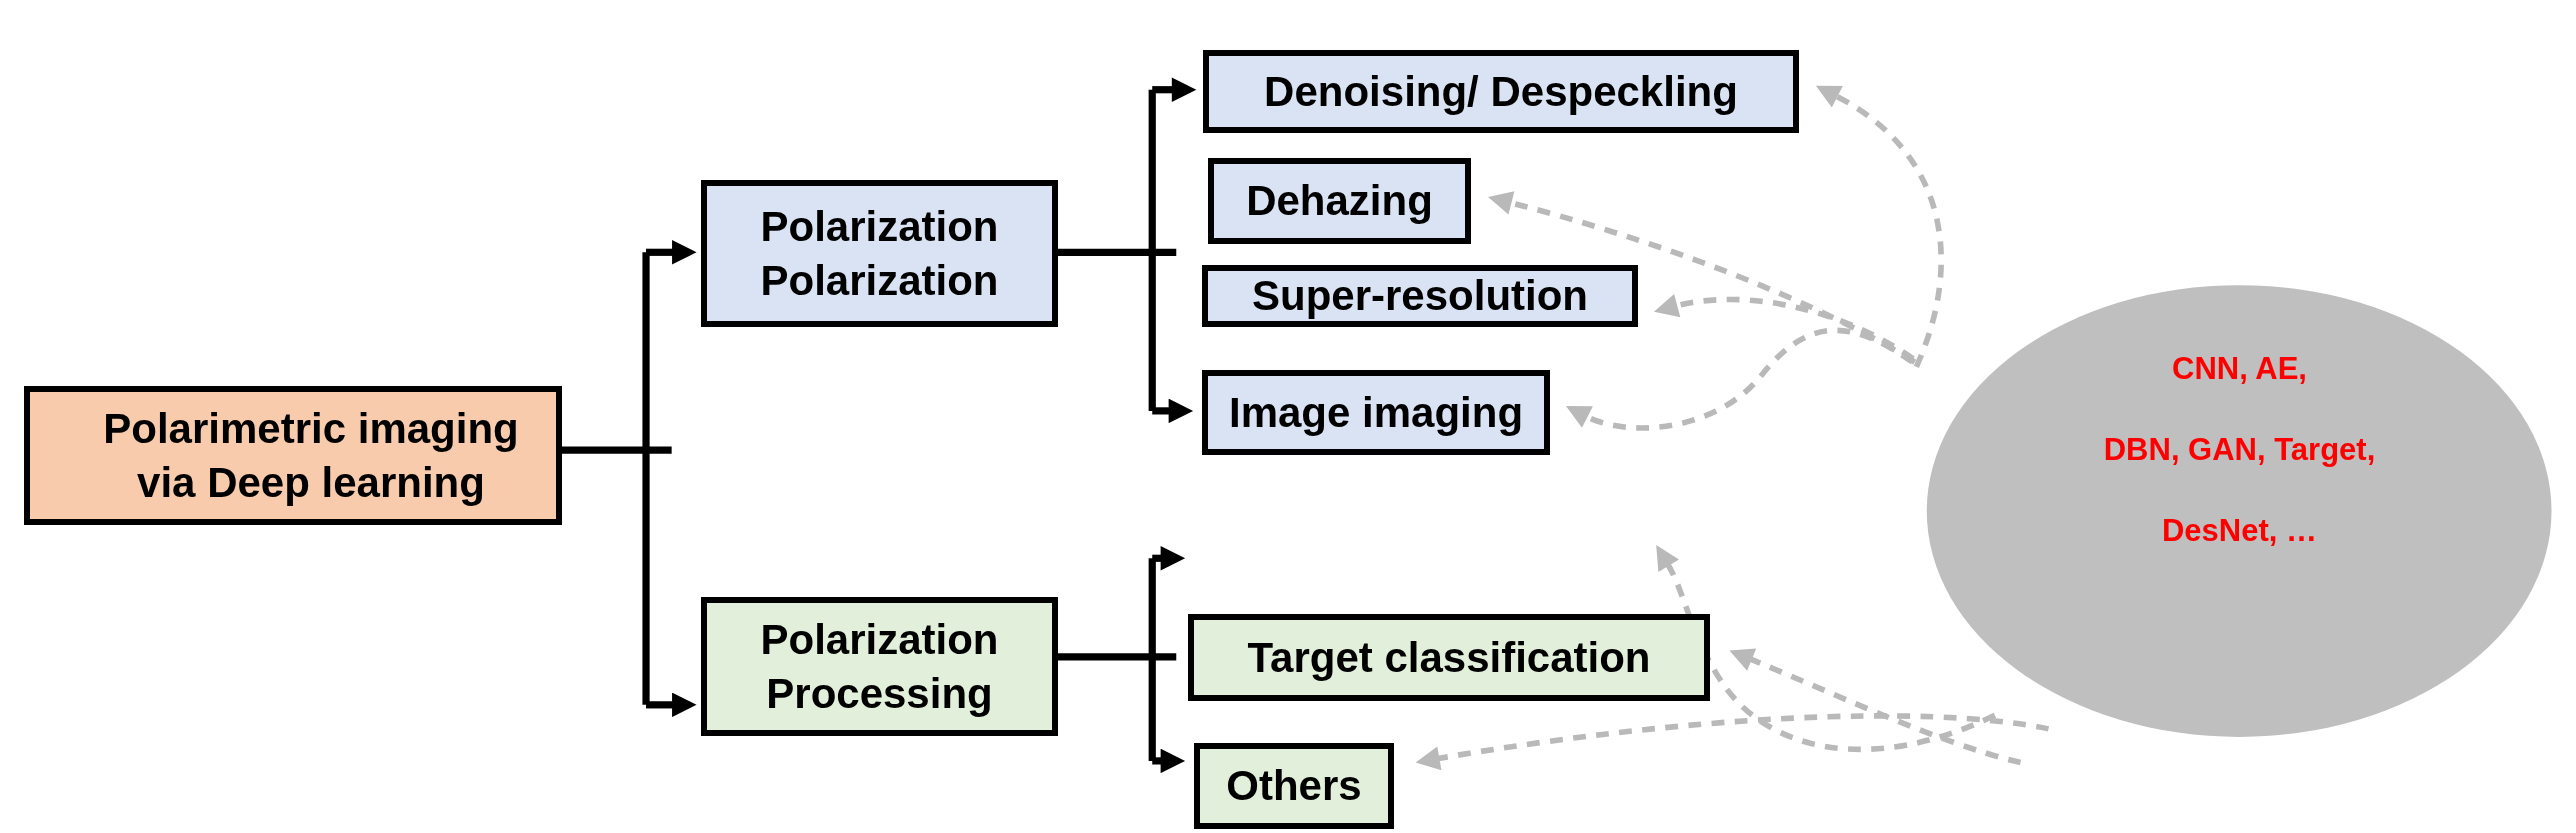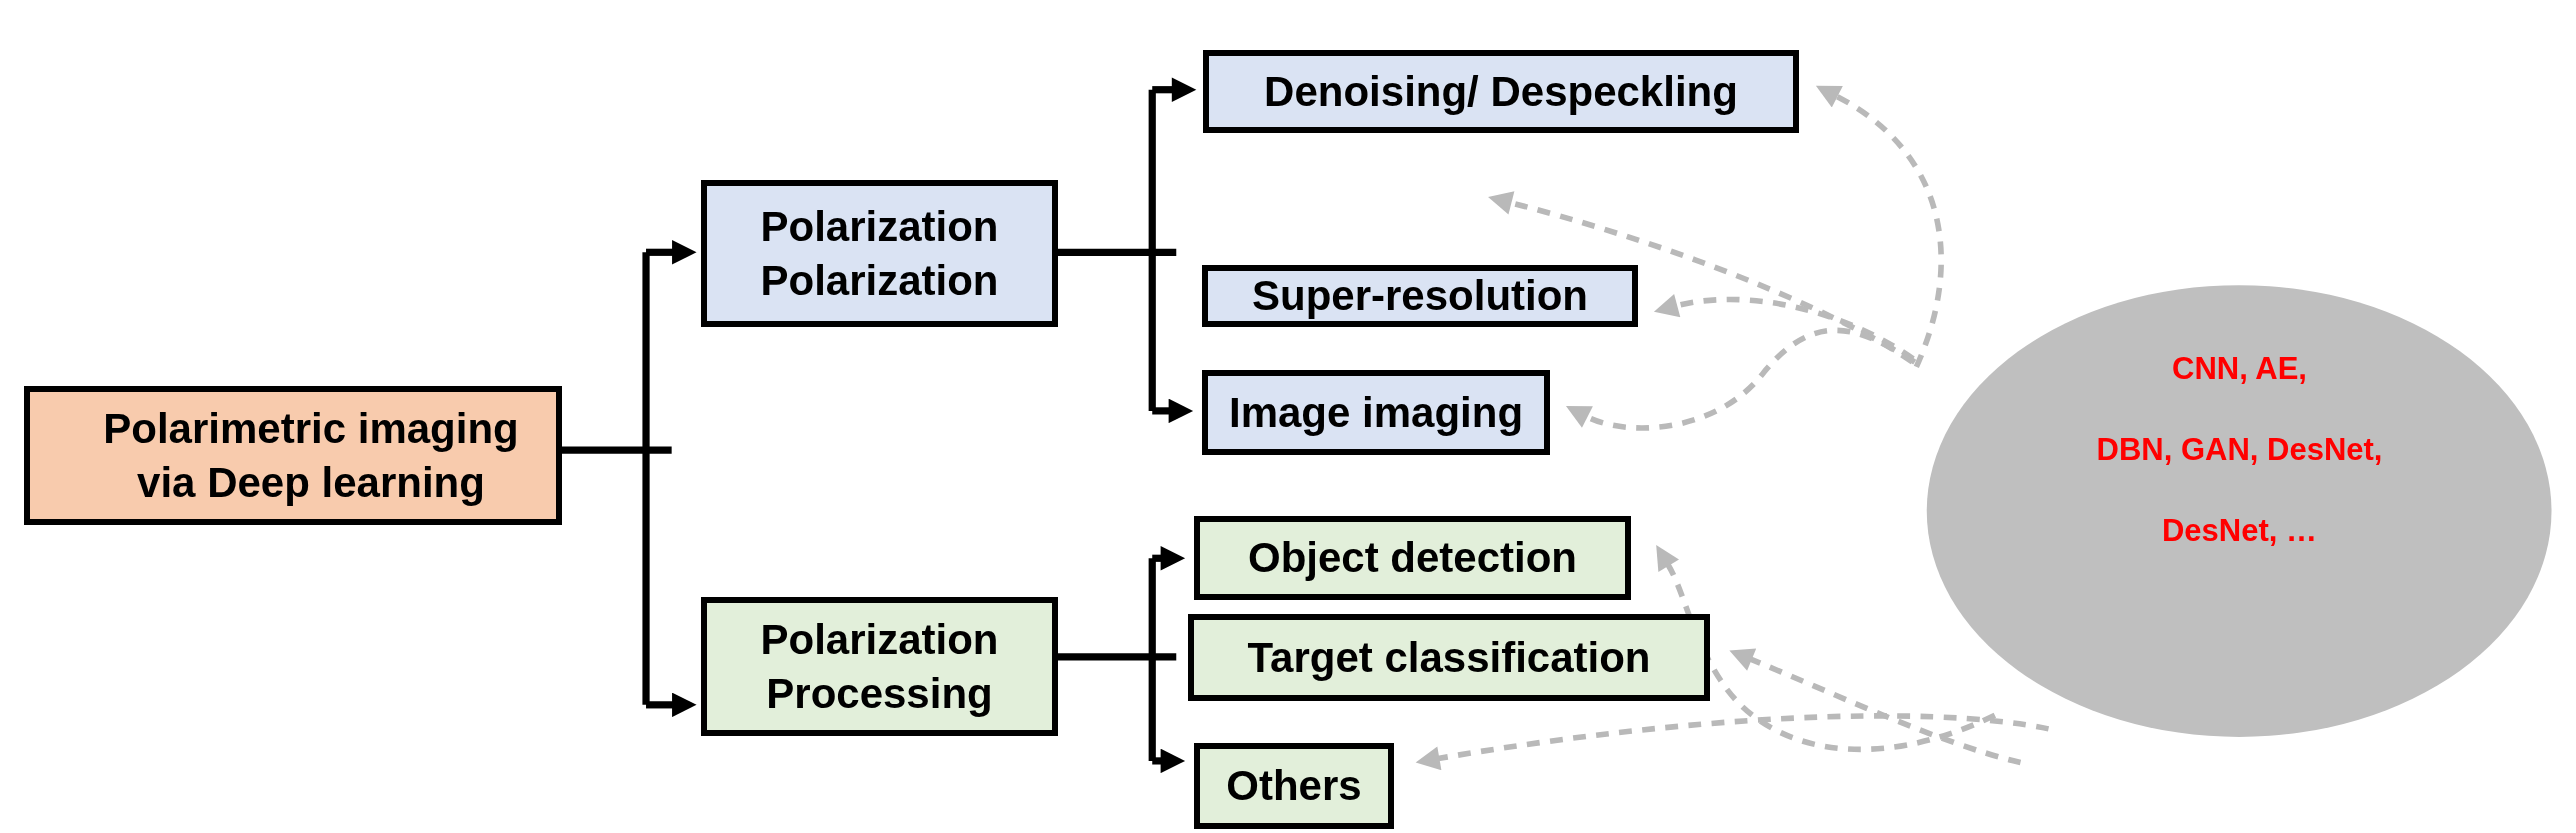--- a/index.html
+++ b/index.html
@@ -84,41 +84,41 @@
 
   <div class="node green" style="left:701px;top:597px;width:357px;height:139px;">
     <span>Polarization</span>
     <span>Processing</span>
   </div>
 
   <div class="node blue" style="left:1203px;top:50px;width:596px;height:83px;">
     <span>Denoising/ Despeckling</span>
   </div>
 
+  <div class="node blue" style="left:1208px;top:158px;width:263px;height:86px;">
+    <span>Dehazing</span>
+  </div>
 
   <div class="node blue" style="left:1202px;top:265px;width:436px;height:62px;">
     <span>Super-resolution</span>
   </div>
 
   <div class="node blue" style="left:1202px;top:370px;width:348px;height:85px;">
     <span>Image imaging</span>
   </div>
 
-  <div class="node green" style="left:1194px;top:516px;width:437px;height:84px;">
-    <span>Object detection</span>
-  </div>
 
   <div class="node green" style="left:1188px;top:614px;width:522px;height:87px;">
     <span>Target classification</span>
   </div>
 
   <div class="node green" style="left:1194px;top:719px;width:200px;height:86px;margin-top:24px;">
     <span>Others</span>
   </div>
 
   <div class="methods">
     <span>CNN, AE,</span>
-    <span>DBN, GAN, DesNet,</span>
+    <span>DBN, GAN, Target,</span>
     <span>DesNet, …</span>
   </div>
 
 </div>
 
 
 </body></html>

